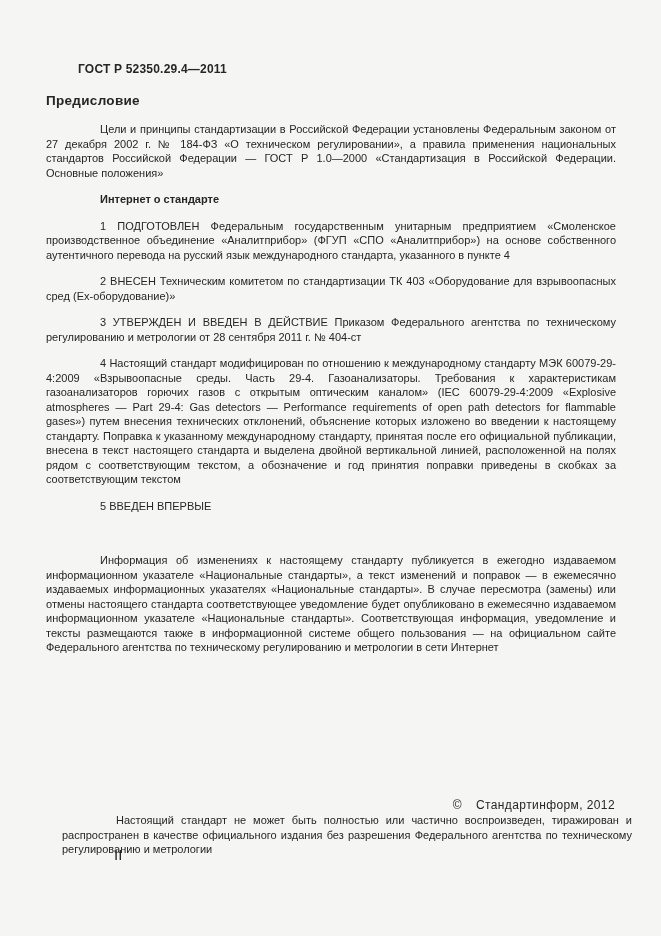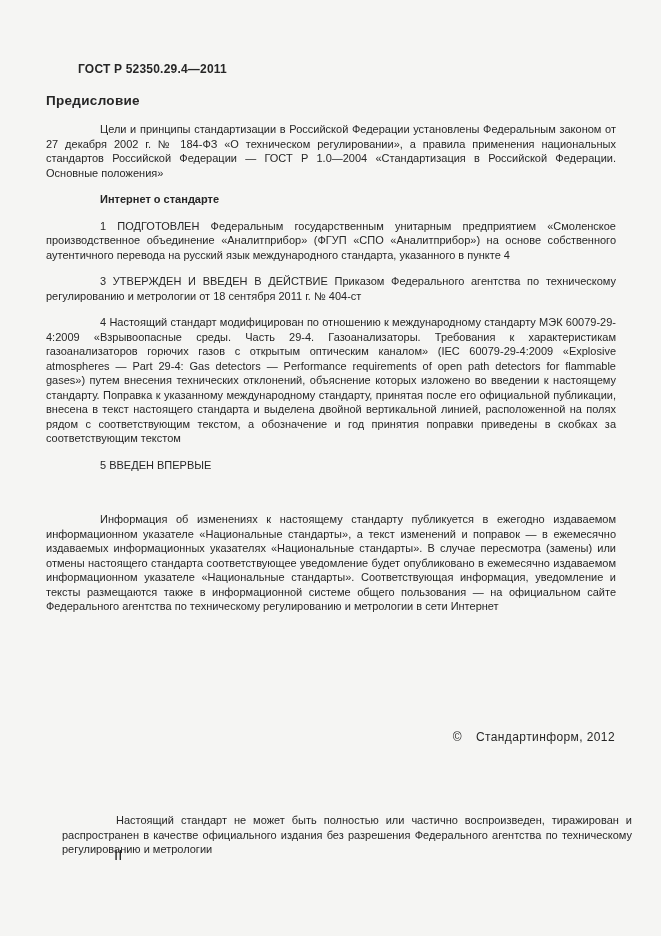--- a/index.html
+++ b/index.html
@@ -49,21 +49,21 @@
   }
   .para:first-child {
     margin-top: 0;
   }
   .bold   { font-weight: bold; }
   .notice {
     margin-top: 40px;
   }
   .copyright {
     position: absolute;
-    top: 730px;
+    top: 798px;
     right: 46px;
     font-size: 12px;
     letter-spacing: 0.4px;
     white-space: nowrap;
   }
   .copyright .c-sym { margin-right: 14px; }
   .restriction {
     position: absolute;
     top: 797px;
     left: 46px;
@@ -83,28 +83,29 @@
 </head>
 <body>
 
 <div class="page">
 
   <div class="doc-code">ГОСТ Р 52350.29.4—2011</div>
 
   <div class="doc-title">Предисловие</div>
 
   <div class="body-text">
-    <p class="para">Цели и принципы стандартизации в Российской Федерации установлены Федеральным законом от 27 декабря 2002 г. № 184-ФЗ «О техническом регулировании», а правила применения национальных стандартов Российской Федерации — ГОСТ Р 1.0—2004 «Стандартизация в Российской Федерации. Основные положения»</p>
+    <p class="para">Цели и принципы стандартизации в Российской Федерации установлены Федеральным законом от 27 декабря 2002 г. № 184-ФЗ «О техническом регулировании», а правила применения национальных стандартов Российской Федерации — ГОСТ Р 1.0—2000 «Стандартизация в Российской Федерации. Основные положения»</p>
 
     <p class="para bold">Интернет о стандарте</p>
 
     <p class="para">1 ПОДГОТОВЛЕН Федеральным государственным унитарным предприятием «Смоленское производственное объединение «Аналитприбор» (ФГУП «СПО «Аналитприбор») на основе собственного аутентичного перевода на русский язык международного стандарта, указанного в пункте 4</p>
 
+    <p class="para">2 ВНЕСЕН Техническим комитетом по стандартизации ТК 403 «Оборудование для взрывоопасных сред (Ex-оборудование)»</p>
 
-    <p class="para">3 УТВЕРЖДЕН И ВВЕДЕН В ДЕЙСТВИЕ Приказом Федерального агентства по техническому регулированию и метрологии от 18 сентября 2011 г. № 404-ст</p>
+    <p class="para">3 УТВЕРЖДЕН И ВВЕДЕН В ДЕЙСТВИЕ Приказом Федерального агентства по техническому регулированию и метрологии от 28 сентября 2011 г. № 404-ст</p>
 
     <p class="para">4 Настоящий стандарт модифицирован по отношению к международному стандарту МЭК 60079-29-4:2009 «Взрывоопасные среды. Часть 29-4. Газоанализаторы. Требования к характеристикам газоанализаторов горючих газов с открытым оптическим каналом» (IEC 60079-29-4:2009 «Explosive atmospheres — Part 29-4: Gas detectors — Performance requirements of open path detectors for flammable gases») путем внесения технических отклонений, объяснение которых изложено во введении к настоящему стандарту. Поправка к указанному международному стандарту, принятая после его официальной публикации, внесена в текст настоящего стандарта и выделена двойной вертикальной линией, расположенной на полях рядом с соответствующим текстом, а обозначение и год принятия поправки приведены в скобках за соответствующим текстом</p>
 
     <p class="para">5 ВВЕДЕН ВПЕРВЫЕ</p>
 
     <p class="para notice">Информация об изменениях к настоящему стандарту публикуется в ежегодно издаваемом информационном указателе «Национальные стандарты», а текст изменений и поправок — в ежемесячно издаваемых информационных указателях «Национальные стандарты». В случае пересмотра (замены) или отмены настоящего стандарта соответствующее уведомление будет опубликовано в ежемесячно издаваемом информационном указателе «Национальные стандарты». Соответствующая информация, уведомление и тексты размещаются также в информационной системе общего пользования — на официальном сайте Федерального агентства по техническому регулированию и метрологии в сети Интернет</p>
   </div>
 
   <div class="copyright">
     <span class="c-sym">©</span><span>Стандартинформ, 2012</span>

